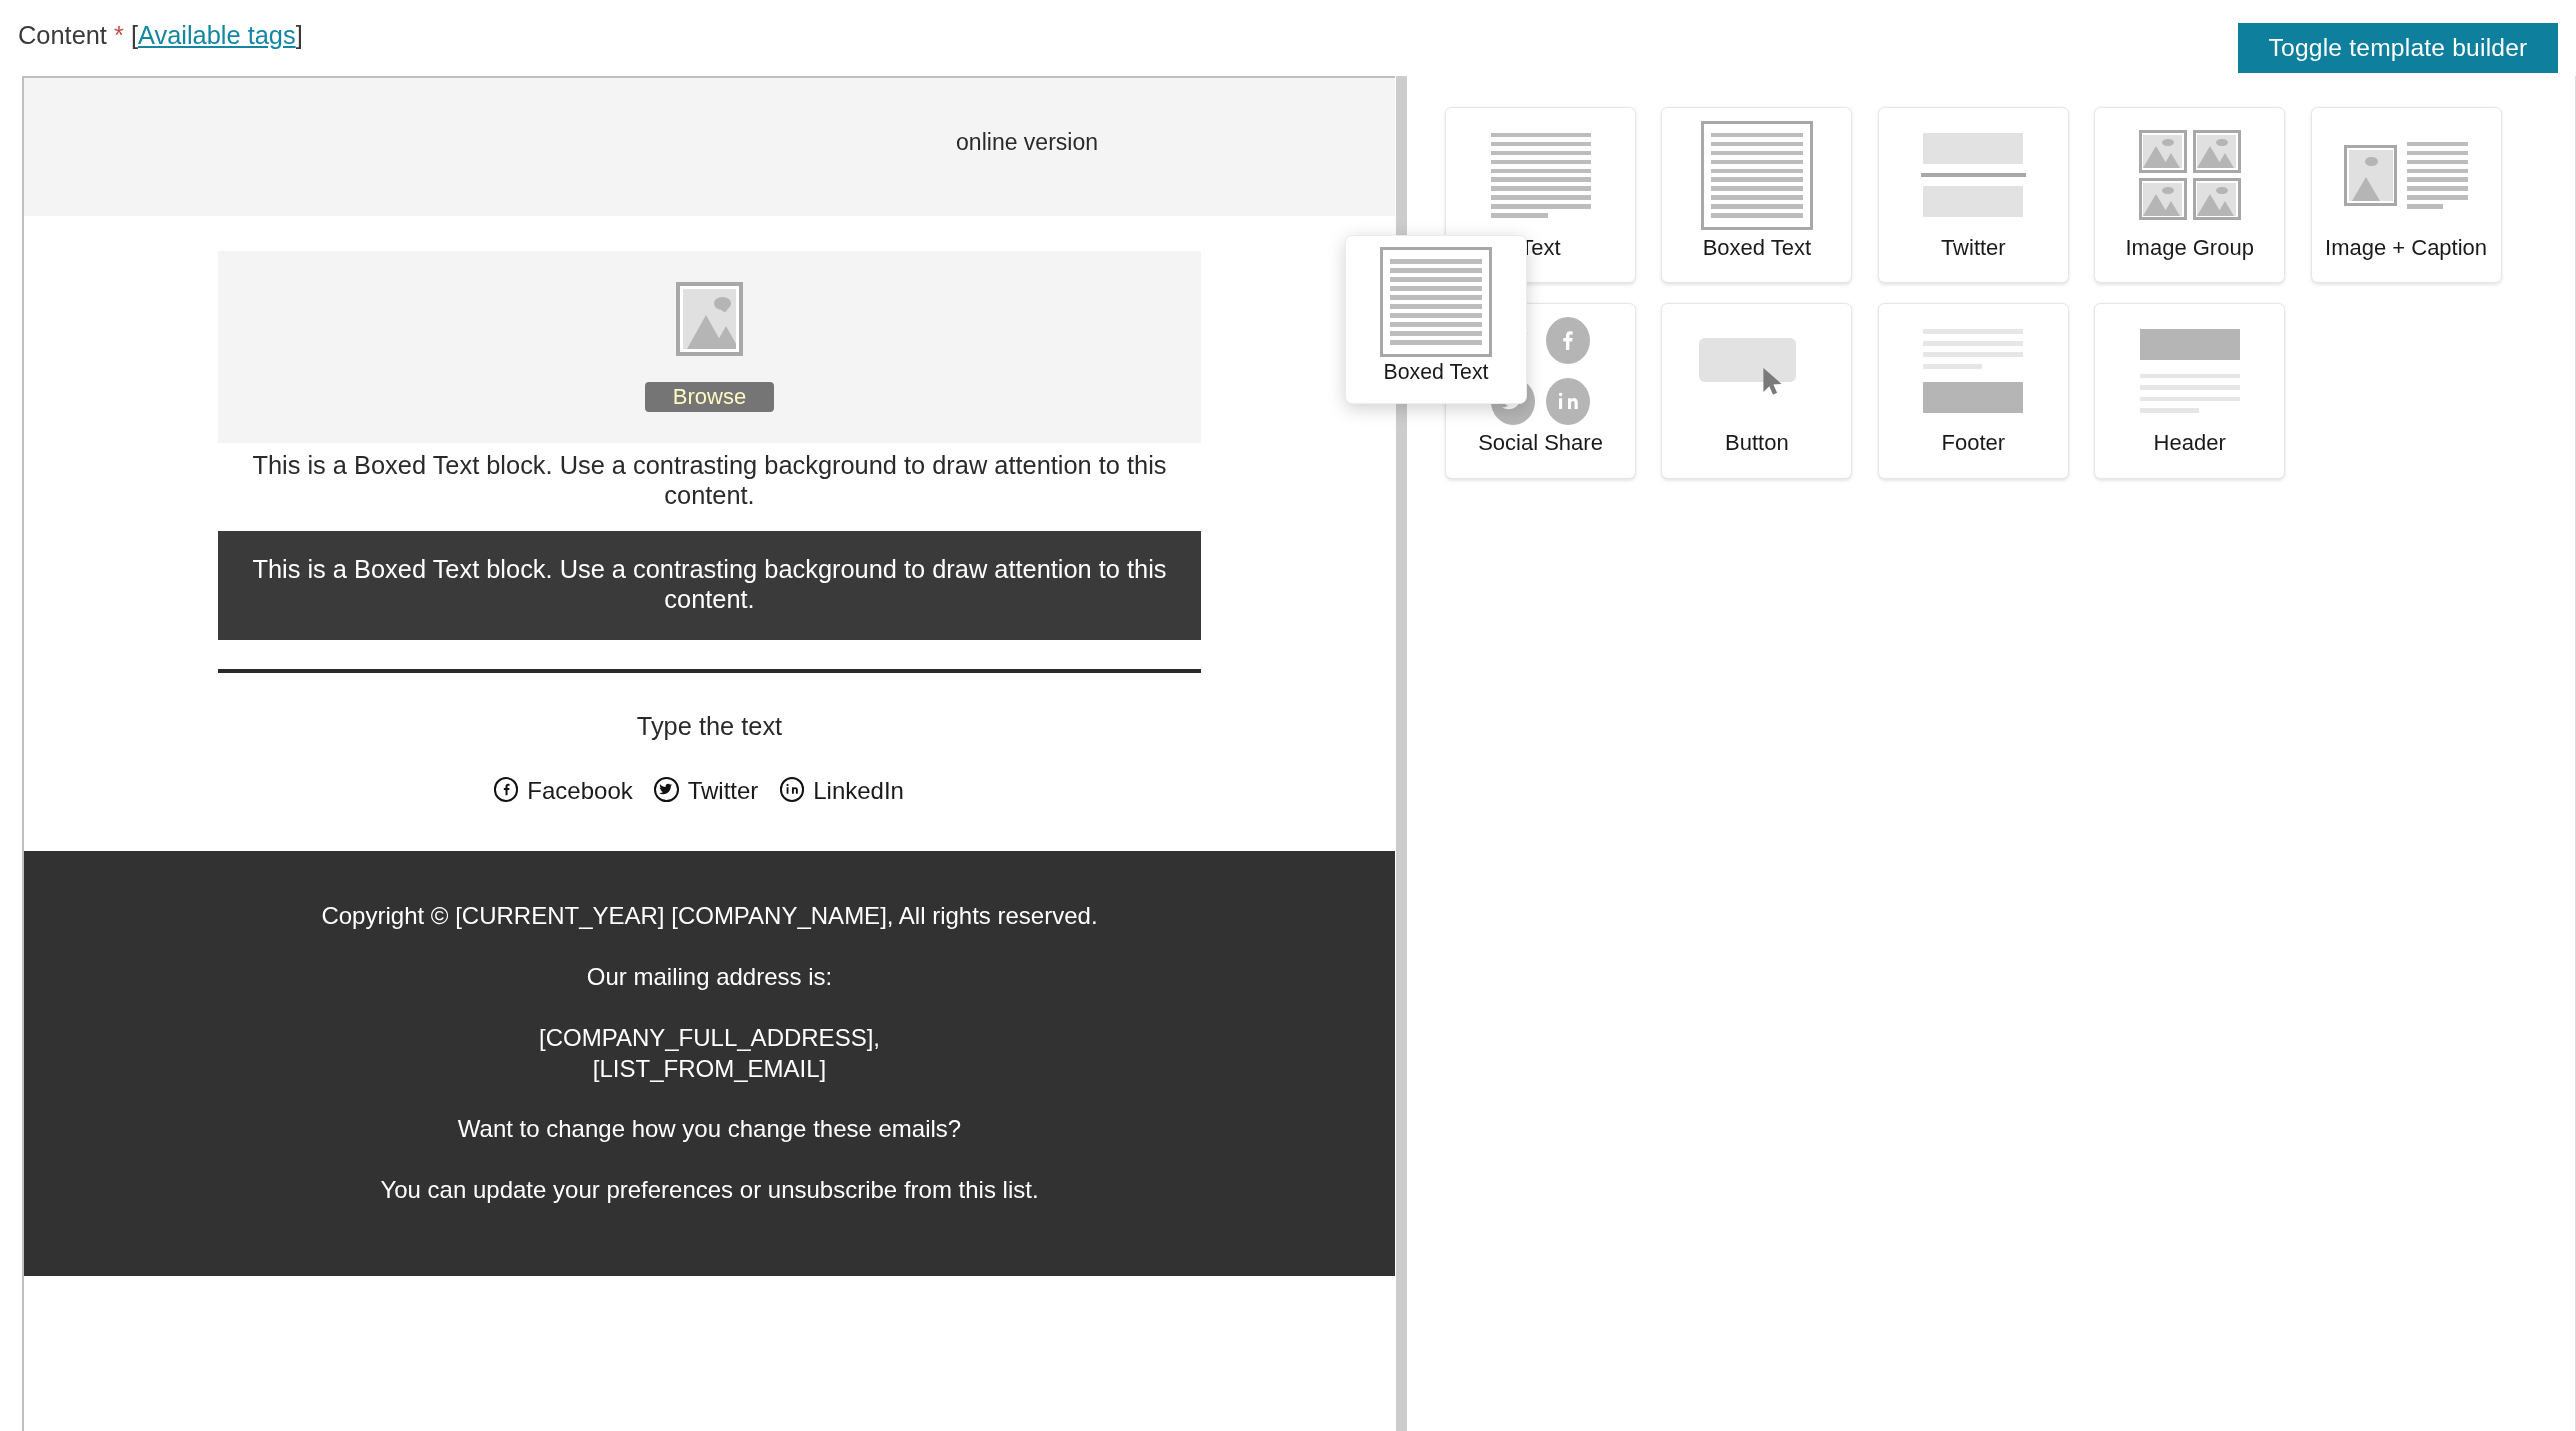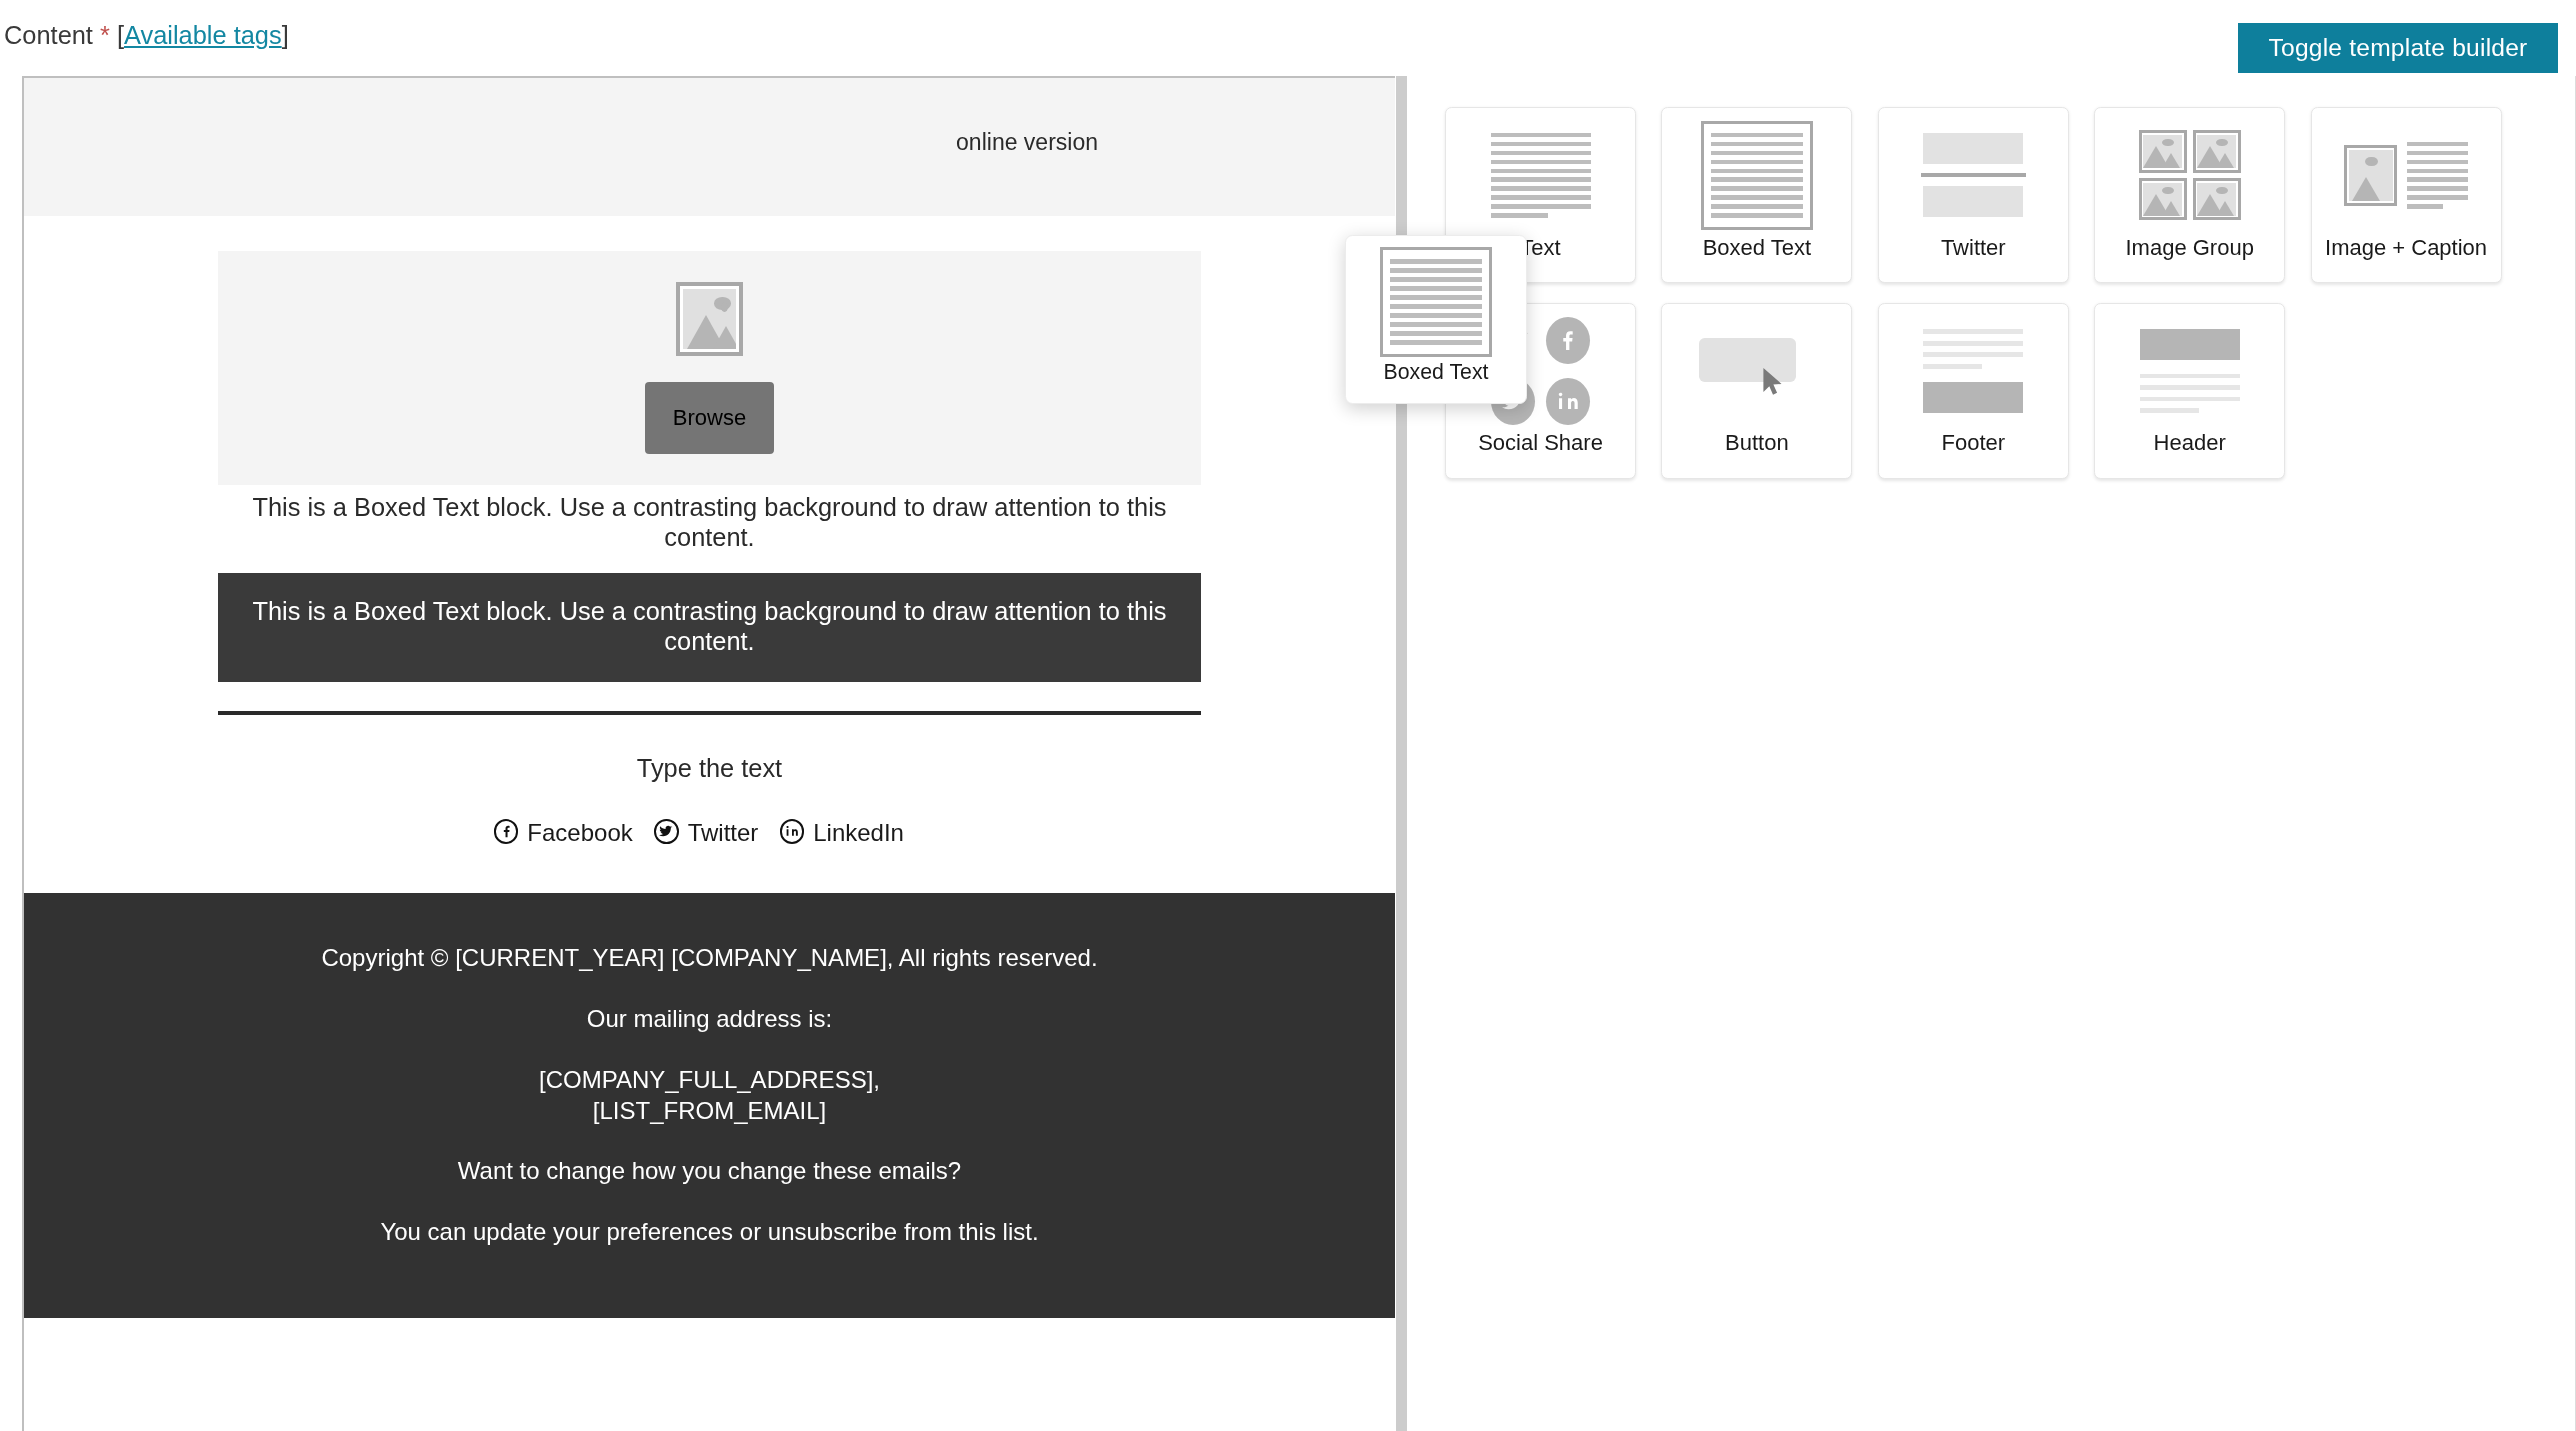--- a/index.html
+++ b/index.html
@@ -7,21 +7,21 @@
     width: 2576px; height: 1432px;
     background: #ffffff;
     font-family: "Liberation Sans", sans-serif;
     overflow: hidden;
   }
   #root { position: relative; width: 2576px; height: 1432px; }
 
   
   .topbar { position: absolute; left: 0; top: 0; width: 2576px; height: 76px; }
   .content-label {
-    position: absolute; left: 4px; top: 21.3px;
+    position: absolute; left: 18px; top: 21.3px;
     font-size: 25.4px; color: #3a3a3a; white-space: nowrap;
   }
   .req-star { color: #c0504d; font-size: 25.4px; }
   .tags-link { color: #1387a2; }
   .bracket { color: #3a3a3a; }
 
   .toggle-btn {
     position: absolute; left: 2238px; top: 23px;
     width: 320px; height: 50px;
     background: #0e7f9c; color: #ffffff;
@@ -60,23 +60,23 @@
   .ph-image {
     width: 67px; height: 74px;
     margin: 0 auto;
     border: 4.1px solid #a8a8a8;
     background: #ffffff;
     padding: 3.3px;
   }
   .ph-image-inner { width: 100%; height: 100%; position: relative; background: #e0e0e0; overflow: hidden; }
   .browse-btn {
     display: inline-block; margin-top: 26px;
-    background: #757575; color: #000000;
+    background: #757575; color: #fef9c3;
     border: none; border-radius: 4.1px;
-    padding: 23px 28px; font-size: 22px;
+    padding: 2px 28px; font-size: 22px;
     font-family: "Liberation Sans", sans-serif;
     cursor: pointer;
   }
 
   .plain-text {
     width: 983px; margin: 8.2px auto 0 auto;
     text-align: center; font-size: 25.4px; color: #2a2a2a;
     line-height: 1.18;
   }
   .boxed-text {

